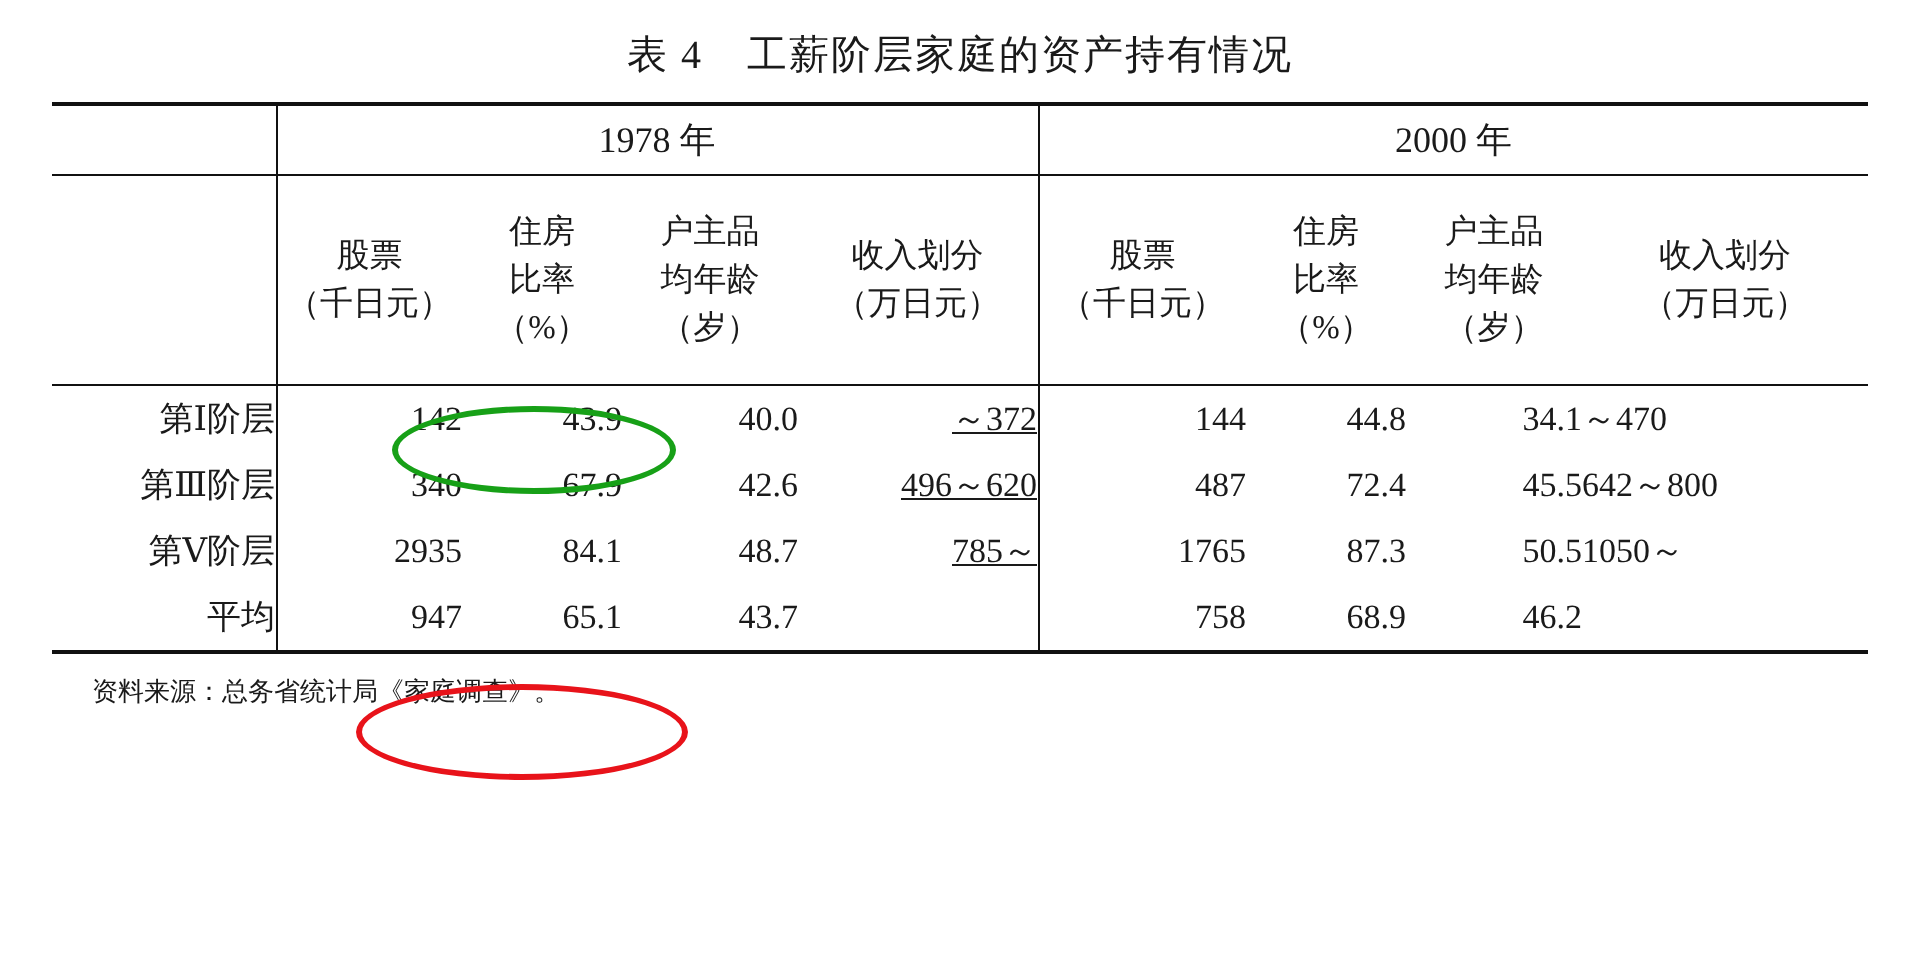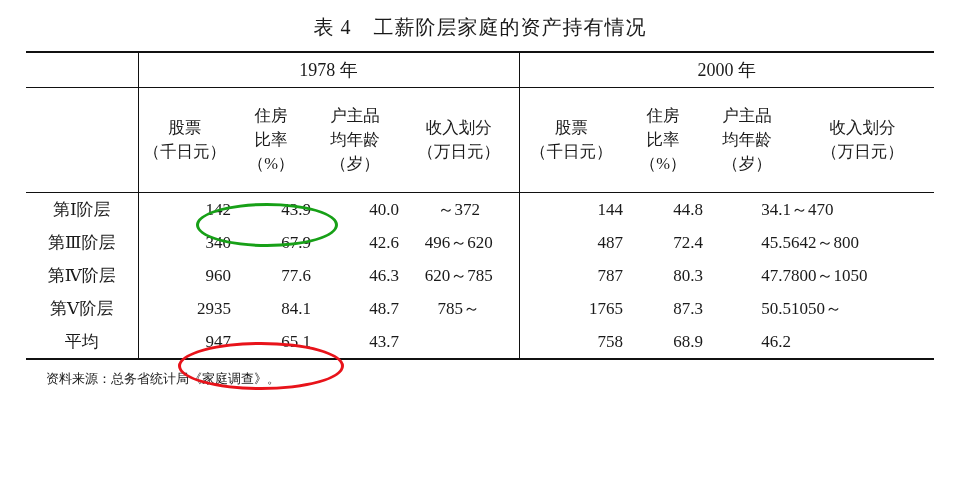--- a/index.html
+++ b/index.html
@@ -64,35 +64,36 @@
     vertical-align: middle;
     font-size: 16.5px;
     line-height: 1.45;
     border-bottom: 1.1px solid #111;
   }
   .datarow td {
     height: 33px;
     font-size: 17px;
   }
   .rowlabel {
-    text-align: center;
+    text-align: right;
     padding-left: 8px;
     white-space: nowrap;
   }
   .num {
     text-align: right;
     padding-right: 22px;
   }
   .numc {
     text-align: right;
     padding-right: 26px;
   }
   .rng {
-    text-align: center;
+    text-align: right;
     padding-right: 10px;
+    text-decoration: underline;
   }
   .rng-left {
     text-align: left;
     padding-left: 12px;
   }
   .source {
     margin: 10px 0 0 46px;
     font-size: 13px;
   }
   
@@ -195,31 +196,20 @@
       <td class="vsep num">340</td>
       <td class="numc">67.9</td>
       <td class="numc">42.6</td>
       <td class="rng">496～620</td>
       <td class="vsep num">487</td>
       <td class="numc">72.4</td>
       <td class="numc">45.5</td>
       <td class="rng-left">642～800</td>
     </tr>
 
-    <tr class="datarow">
-      <td class="rowlabel">第Ⅳ阶层</td>
-      <td class="vsep num">960</td>
-      <td class="numc">77.6</td>
-      <td class="numc">46.3</td>
-      <td class="rng">620～785</td>
-      <td class="vsep num">787</td>
-      <td class="numc">80.3</td>
-      <td class="numc">47.7</td>
-      <td class="rng-left">800～1050</td>
-    </tr>
 
     <tr class="datarow">
       <td class="rowlabel">第Ⅴ阶层</td>
       <td class="vsep num">2935</td>
       <td class="numc">84.1</td>
       <td class="numc">48.7</td>
       <td class="rng">785～</td>
       <td class="vsep num">1765</td>
       <td class="numc">87.3</td>
       <td class="numc">50.5</td>

